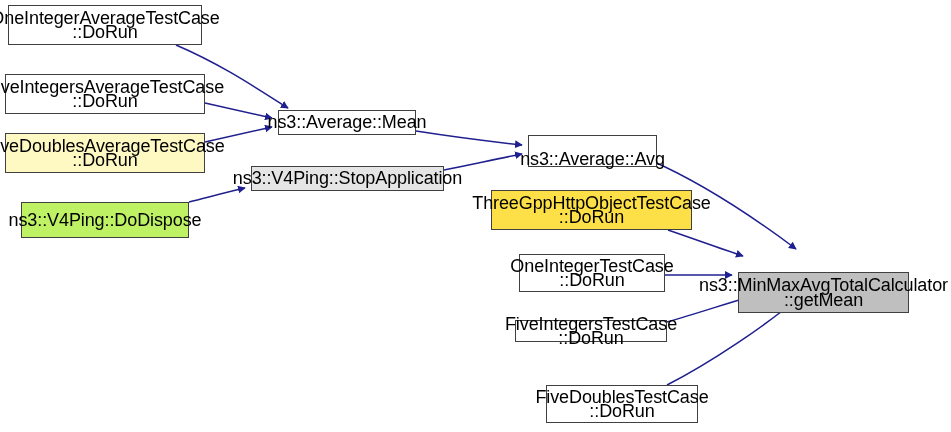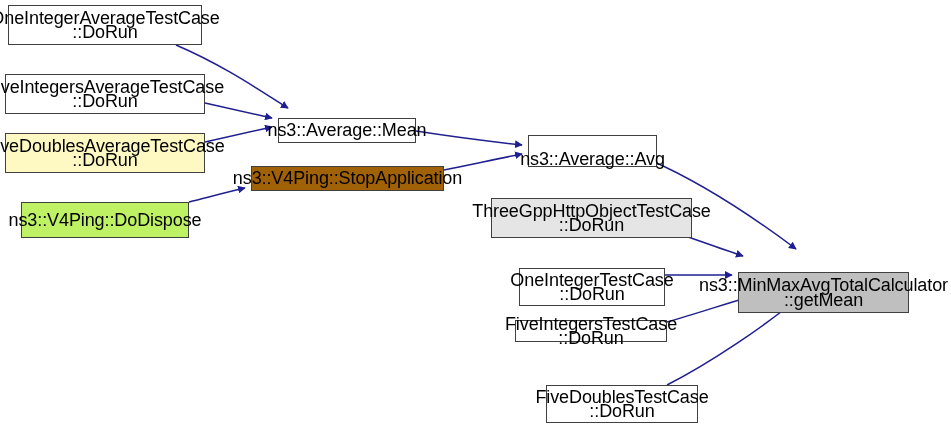--- a/index.html
+++ b/index.html
@@ -76,26 +76,26 @@
   </svg>
 
   <div id="nodes">
       <div class="node" style="left: 8px; top: 5px; width: 194px; height: 40px; border-color: rgb(64, 64, 64); background: rgb(255, 255, 255); color: rgb(0, 0, 0);"><span class="node-label">OneIntegerAverageTestCase
 ::DoRun</span></div>
       <div class="node" style="left: 5px; top: 74px; width: 200px; height: 40px; border-color: rgb(64, 64, 64); background: rgb(255, 255, 255); color: rgb(0, 0, 0);"><span class="node-label">FiveIntegersAverageTestCase
 ::DoRun</span></div>
       <div class="node" style="left: 5px; top: 133px; width: 200px; height: 40px; border-color: rgb(64, 64, 64); background: #fef9c3; color: rgb(0, 0, 0);"><span class="node-label">FiveDoublesAverageTestCase
 ::DoRun</span></div>
       <div class="node" style="left: 21px; top: 202px; width: 168px; height: 36px; border-color: rgb(64, 64, 64); background: #bef264; color: rgb(0, 0, 0);"><span class="node-label">ns3::V4Ping::DoDispose</span></div>
-      <div class="node" style="left: 278px; top: 118px; width: 138px; height: 25px; border-color: rgb(64, 64, 64); background: rgb(255, 255, 255); color: rgb(0, 0, 0);"><span class="node-label">ns3::Average::Mean</span></div>
-      <div class="node" style="left: 251px; top: 166px; width: 193px; height: 25px; border-color: rgb(64, 64, 64); background: #a16207; color: rgb(0, 0, 0);"><span class="node-label">ns3::V4Ping::StopApplication</span></div>
+      <div class="node" style="left: 278px; top: 110px; width: 138px; height: 25px; border-color: rgb(64, 64, 64); background: rgb(255, 255, 255); color: rgb(0, 0, 0);"><span class="node-label">ns3::Average::Mean</span></div>
+      <div class="node" style="left: 251px; top: 166px; width: 193px; height: 25px; border-color: rgb(64, 64, 64); background: #e5e5e5; color: rgb(0, 0, 0);"><span class="node-label">ns3::V4Ping::StopApplication</span></div>
       <div class="node" style="left: 528px; top: 135px; width: 129px; height: 32px; border-color: rgb(64, 64, 64); background: rgb(255, 255, 255); color: rgb(0, 0, 0); align-items: flex-end;"><span class="node-label">ns3::Average::Avg</span></div>
-      <div class="node" style="left: 491px; top: 190px; width: 201px; height: 40px; border-color: rgb(64, 64, 64); background: #e5e5e5; color: rgb(0, 0, 0); margin-top: 8px;"><span class="node-label">ThreeGppHttpObjectTestCase
+      <div class="node" style="left: 491px; top: 190px; width: 201px; height: 40px; border-color: rgb(64, 64, 64); background: #fde047; color: rgb(0, 0, 0);"><span class="node-label">ThreeGppHttpObjectTestCase
 ::DoRun</span></div>
-      <div class="node" style="left: 519px; top: 268px; width: 146px; height: 38px; border-color: rgb(64, 64, 64); background: rgb(255, 255, 255); color: rgb(0, 0, 0);"><span class="node-label">OneIntegerTestCase
+      <div class="node" style="left: 519px; top: 254px; width: 146px; height: 38px; border-color: rgb(64, 64, 64); background: rgb(255, 255, 255); color: rgb(0, 0, 0);"><span class="node-label">OneIntegerTestCase
 ::DoRun</span></div>
       <div class="node" style="left: 515px; top: 320px; width: 152px; height: 22px; border-color: rgb(64, 64, 64); background: rgb(255, 255, 255); color: rgb(0, 0, 0);"><span class="node-label">FiveIntegersTestCase
 ::DoRun</span></div>
       <div class="node" style="left: 515px; top: 385px; width: 152px; height: 38px; border-color: rgb(64, 64, 64); background: rgb(255, 255, 255); color: rgb(0, 0, 0); margin-left: 31px;"><span class="node-label">FiveDoublesTestCase
 ::DoRun</span></div>
       <div class="node highlight" style="left: 738px; top: 272px; width: 171px; height: 41px; border-color: rgb(64, 64, 64); background: rgb(191, 191, 191); color: rgb(0, 0, 0);"><span class="node-label">ns3::MinMaxAvgTotalCalculator
 ::getMean</span></div>
     </div>
 
 </div>

